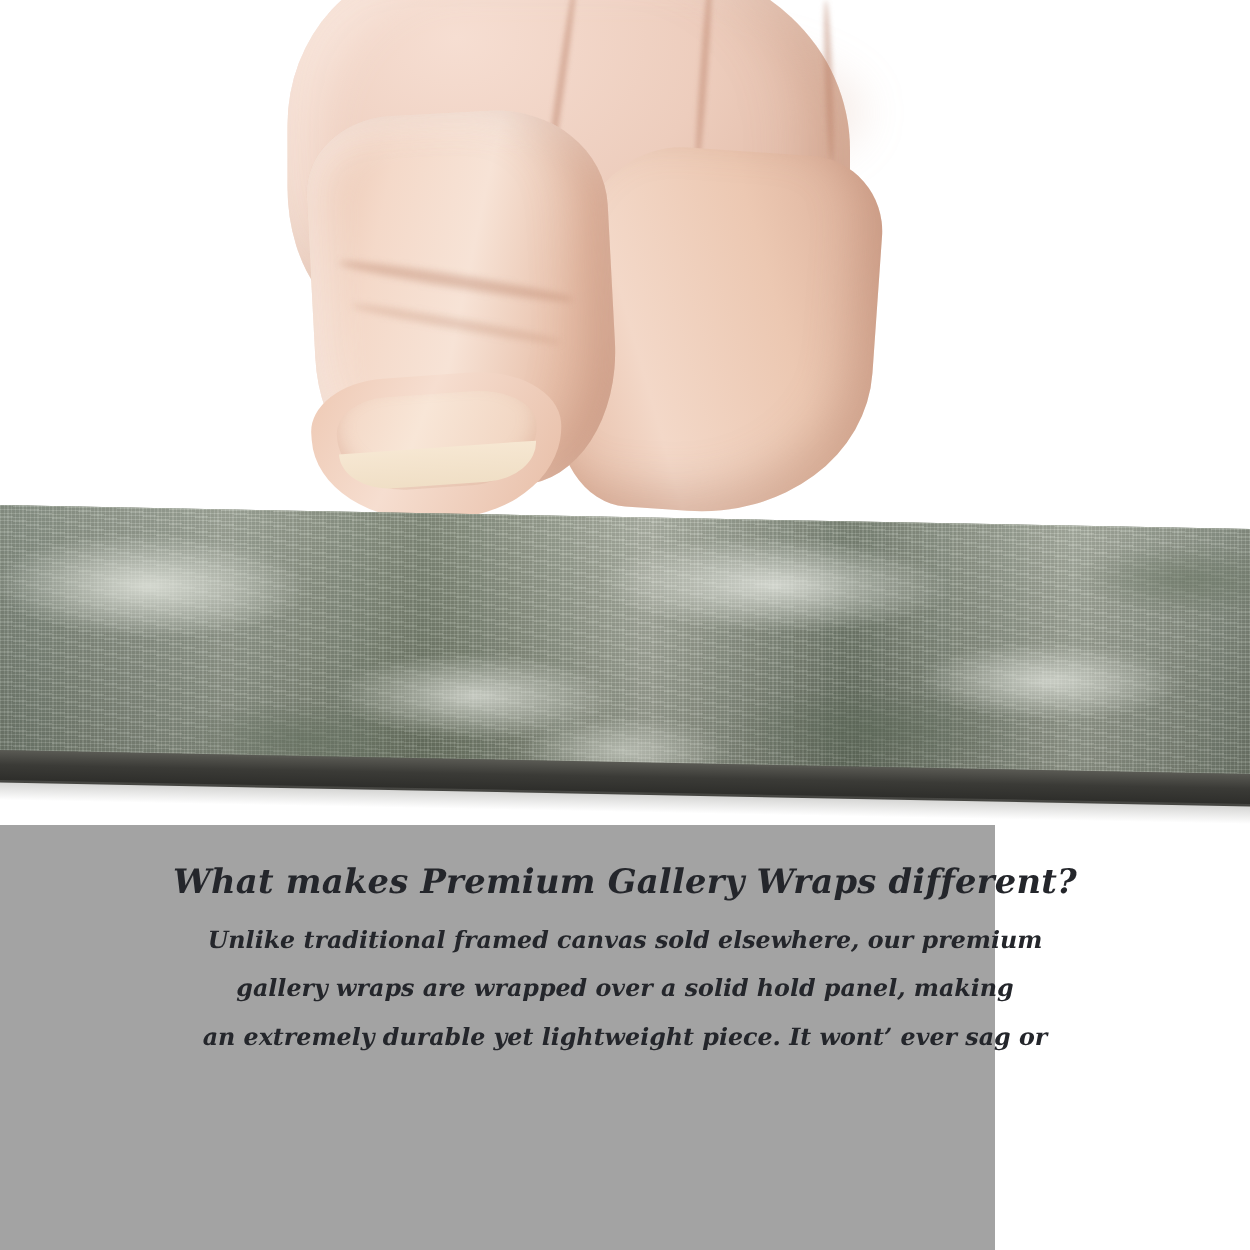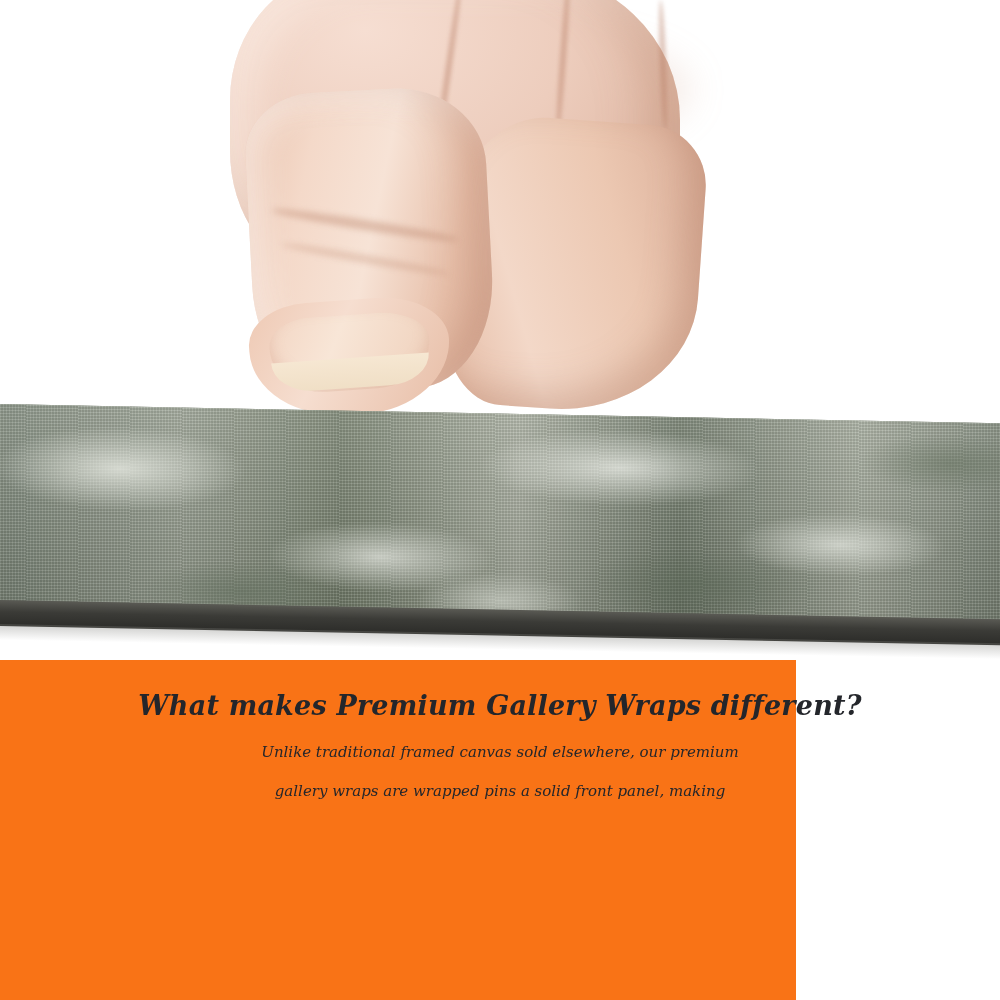--- a/index.html
+++ b/index.html
@@ -10,21 +10,21 @@
   body {
     width: 1000px;
     height: 1000px;
     overflow: hidden;
     font-family: "DejaVu Sans", sans-serif;
   }
   .page {
     position: relative;
     width: 796px;
     height: 1000px;
-    background: #f97316;
+    background: #a3a3a3;
   }
 
   
   .photo {
     position: absolute;
     left: 0;
     top: 0;
     width: 1000px;
     height: 660px;
     overflow: hidden;
@@ -212,23 +212,23 @@
     font-family: "DejaVu Serif", serif;
     font-style: italic;
   }
   .caption-heading {
     font-size: 27px;
     font-weight: 700;
     letter-spacing: 0.2px;
     margin-bottom: 12px;
   }
   .caption-line {
-    font-size: 15px;
+    font-size: 19px;
     line-height: 39px;
-    font-weight: 400;
+    font-weight: 700;
   }
 </style>
 </head>
 <body>
 
 <div class="page">
 
   <div class="photo">
 
     <div class="hand">
@@ -251,16 +251,17 @@
       <div class="wrap-face"></div>
 
       <div class="wrap-edge"></div>
       <div class="wrap-shadow"></div>
     </div>
   </div>
 
   <div class="caption">
     <div class="caption-heading">What makes Premium Gallery Wraps different?</div>
     <div class="caption-line">Unlike traditional framed canvas sold elsewhere, our premium</div>
-    <div class="caption-line">gallery wraps are wrapped pins a solid front panel, making</div>
+    <div class="caption-line">gallery wraps are wrapped over a solid hold panel, making</div>
+    <div class="caption-line">an extremely durable yet lightweight piece. It wont’ ever sag or</div>
   </div>
 
 </div>
 
 </body></html>

